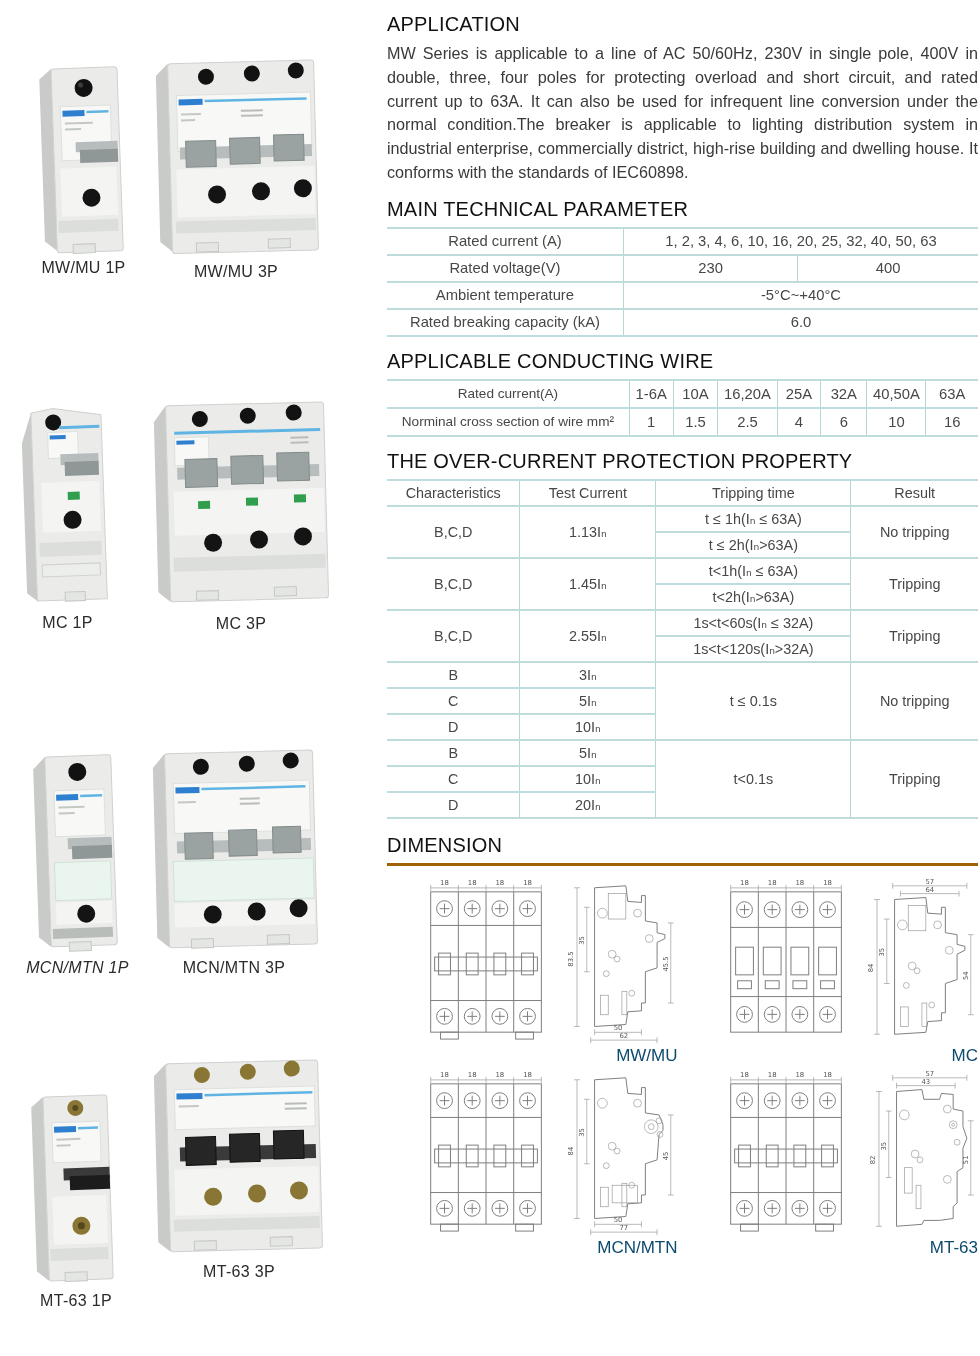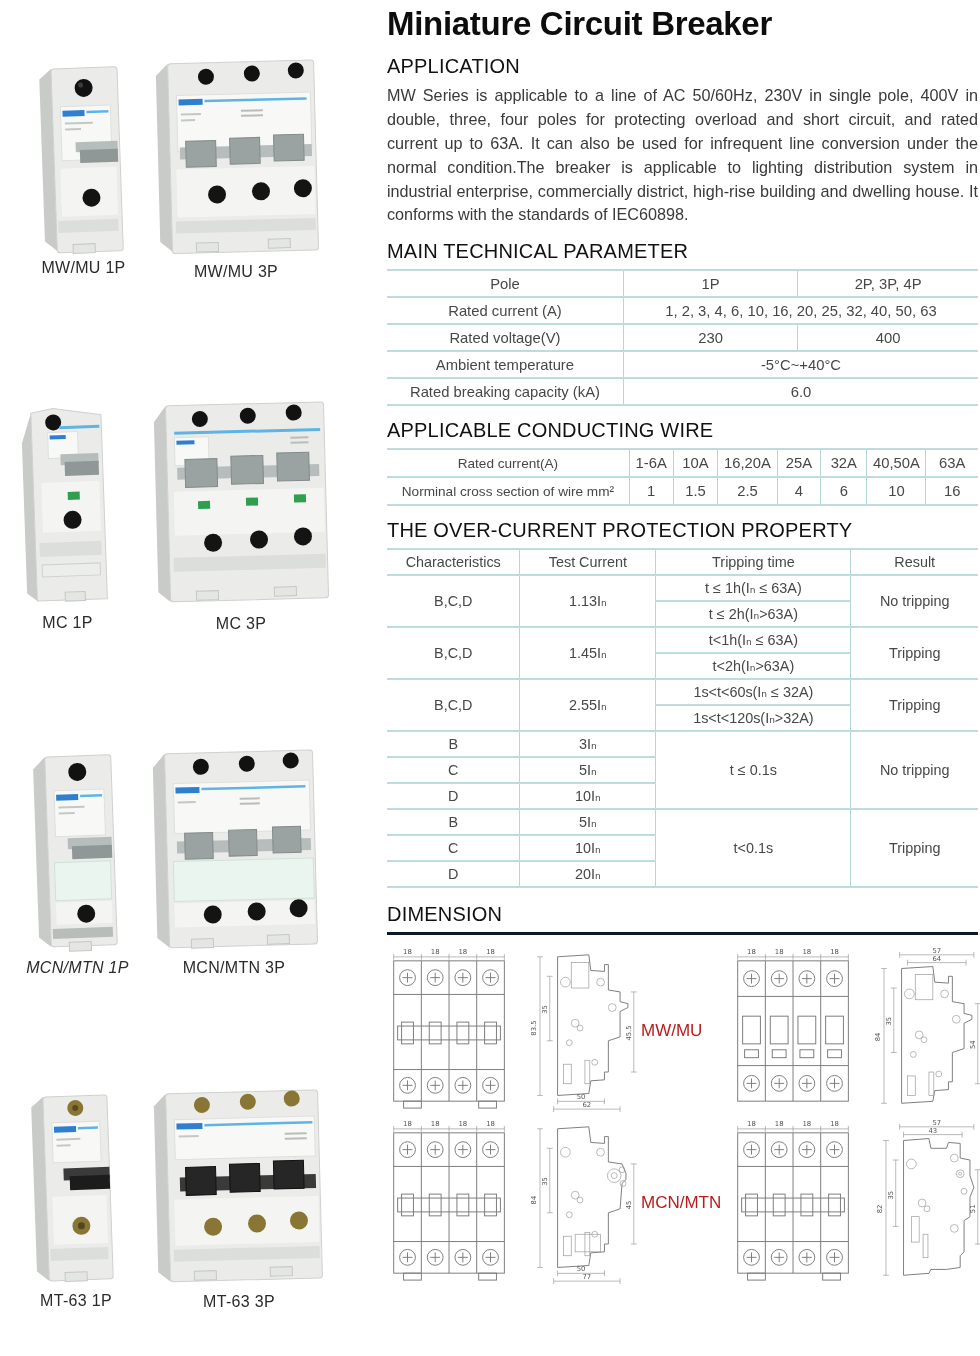--- a/index.html
+++ b/index.html
@@ -15,25 +15,25 @@
   p.app-body{font-size:16.2px;line-height:1.47;margin:2px 0 8px;text-align:justify;color:#3a3a3a;}
   table{border-collapse:collapse;width:100%;table-layout:fixed;}
   td{border:1px solid #b4d8d8;border-top:2px solid #bedcdc;border-bottom:2px solid #bedcdc;
      text-align:center;vertical-align:middle;font-size:14.8px;color:#474747;padding:1px 2px;}
   tr td:first-child{border-left:0;} tr td:last-child{border-right:0;}
   table.main td{height:23px;}
   table.wire td{height:24px;}
   table.wire td.rowlab{font-size:13.6px;}
   table.ocp td{height:22px;font-size:14.4px;}
   table.ocp td.tall{height:auto;}
-  .dim-head{border-bottom:3px solid #0f172a;padding-bottom:6px;margin-top:15px;}
+  .dim-head{border-bottom:3px solid #a16207;padding-bottom:6px;margin-top:15px;}
   .dim-grid{display:grid;grid-template-columns:1fr 1fr;column-gap:10px;row-gap:4px;margin-top:12px;}
-  .dim-cell{display:flex;flex-direction:row;align-items:center;}
+  .dim-cell{display:flex;flex-direction:column;align-items:flex-end;}
   .dim-pair{display:flex;align-items:flex-start;gap:8px;}
-  .dim-label{font-size:17px;color:#b91c1c;margin-top:0px;}
+  .dim-label{font-size:17px;color:#0c4a6e;margin-top:0px;}
   
   svg text.dim{font-size:7px;fill:#555;font-family:"DejaVu Sans",sans-serif;}
   svg .ln{stroke:#7d7d7d;fill:none;stroke-width:1;}
   svg .dl{stroke:#9a9a9a;fill:none;stroke-width:.7;}
 </style>
 </head>
 <body>
 
 <div class="page">
 
@@ -215,21 +215,21 @@
         <rect x="32" y="112" width="54" height="48" fill="#f4f5f2"></rect>
         <circle cx="60" cy="142" r="9" fill="#8a7634"></circle>
           <circle cx="60" cy="142" r="3.5" fill="#55471d"></circle>
         <rect x="28" y="164" width="58" height="12" fill="#dcdedb"></rect>
         <rect x="42" y="188" width="22" height="9" fill="#e4e6e3" stroke="#c6c8c5"></rect>
       </g>
     </svg>
     <figcaption>MT-63 1P</figcaption>
   </figure>
 
-  <figure style="left:146px;top:1080px;">
+  <figure style="left:146px;top:1050px;">
     <svg width="186" height="210" viewBox="0 0 186 210">
       <g transform="rotate(-1.5,93,105)">
         <polygon points="10,24 22,12 22,200 10,190" fill="#c9cbc8"></polygon>
         <rect x="22" y="12" width="152" height="188" rx="3" fill="#ebece9" stroke="#cfd1ce"></rect>
         <circle cx="58" cy="24" r="8" fill="#8a7634"></circle>
           <circle cx="104" cy="22" r="8" fill="#8a7634"></circle>
           <circle cx="148" cy="20" r="8" fill="#8a7634"></circle>
         <rect x="30" y="38" width="140" height="40" fill="#f8f9f7" stroke="#dde0dd"></rect>
         <rect x="32" y="42" width="26" height="6" fill="#2e7fd0"></rect>
         <rect x="60" y="43" width="108" height="2.5" fill="#5fb4e4"></rect>
@@ -247,38 +247,32 @@
         <rect x="26" y="168" width="146" height="12" fill="#dcdedb"></rect>
         <rect x="46" y="190" width="22" height="9" fill="#e4e6e3" stroke="#c6c8c5"></rect>
         <rect x="122" y="188" width="22" height="9" fill="#e4e6e3" stroke="#c6c8c5"></rect>
       </g>
     </svg>
     <figcaption>MT-63 3P</figcaption>
   </figure>
 
   <div class="right-col">
 
-    <h1>Miniature Circuit Breaker</h1>
 
     <h2>APPLICATION</h2>
     <p class="app-body">MW Series is applicable to a line of AC 50/60Hz, 230V in single pole, 400V in double, three, four poles for protecting overload and short circuit, and rated current up to 63A. It can also be used for infrequent line conversion under the normal condition.The breaker is applicable to lighting distribution system in industrial enterprise, commercially district, high-rise building and dwelling house. It conforms with the standards of IEC60898.</p>
 
     <h2>MAIN TECHNICAL PARAMETER</h2>
     <table class="main">
       <colgroup>
           <col style="width:40%">
           <col style="width:29.5%">
           <col style="width:30.5%">
         </colgroup>
       <tbody>
-          <tr>
-        <td>Pole</td>
-        <td>1P</td>
-        <td>2P, 3P, 4P</td>
-      </tr>
       <tr>
         <td>Rated current (A)</td>
         <td colspan="2">1, 2, 3, 4, 6, 10, 16, 20, 25, 32, 40, 50, 63</td>
       </tr>
       <tr>
         <td>Rated voltage(V)</td>
         <td>230</td>
         <td>400</td>
       </tr>
       <tr>

